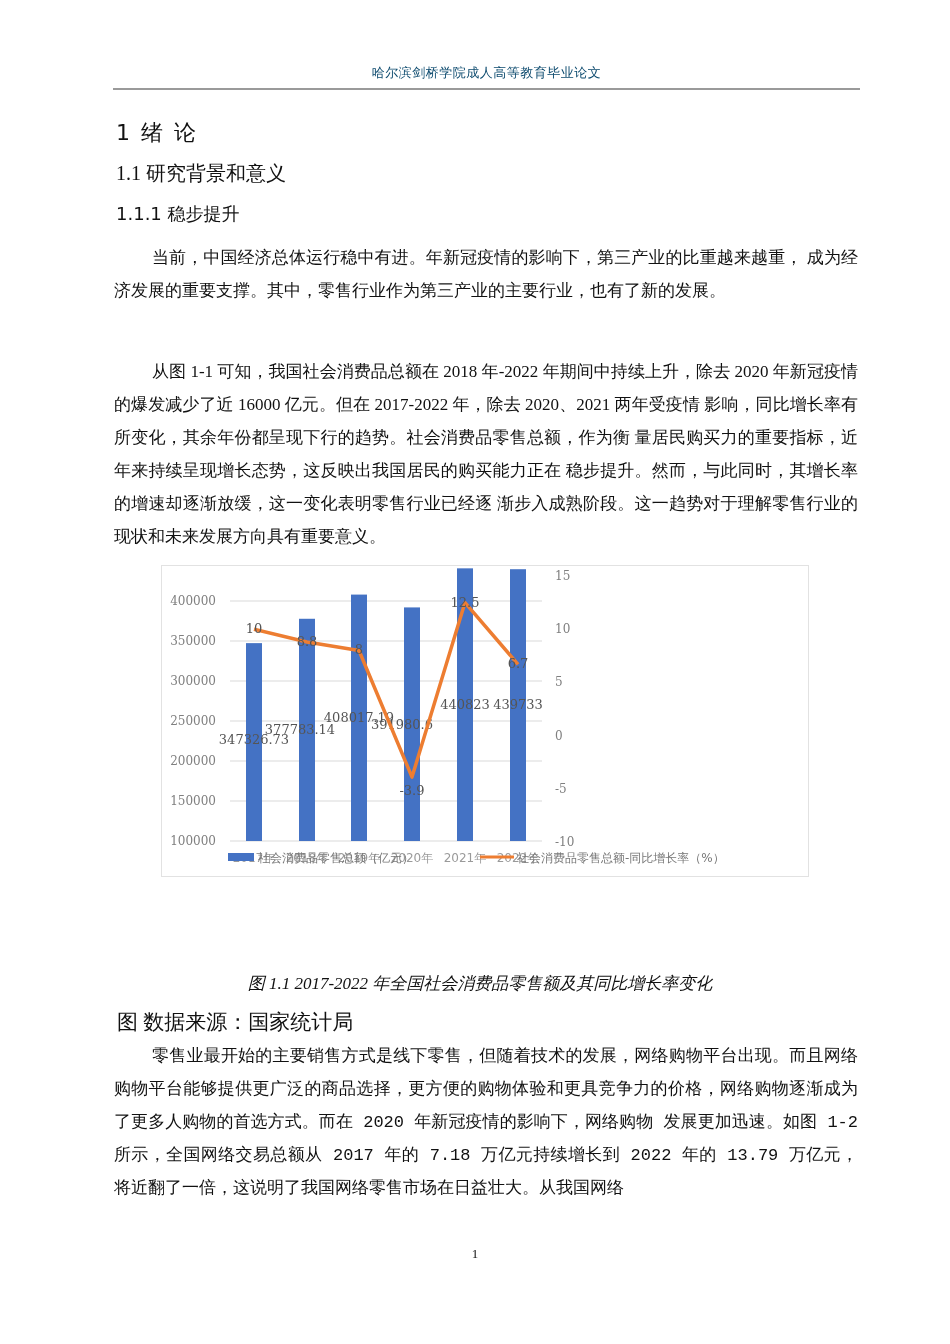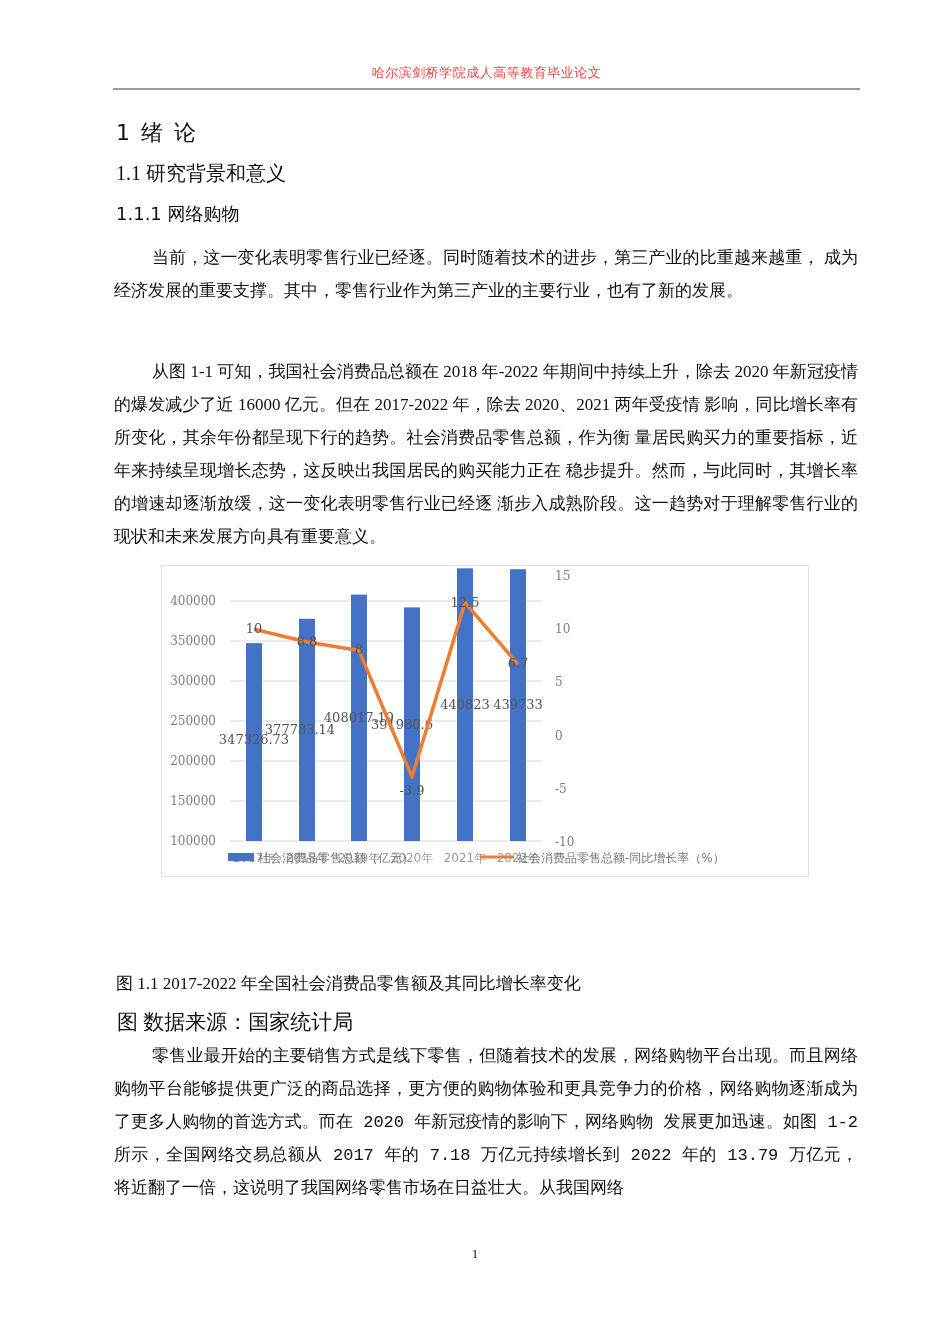--- a/index.html
+++ b/index.html
@@ -1,49 +1,49 @@
 <!DOCTYPE html>
 <html><head>
 <meta charset="utf-8">
 <style>
   html, body { margin: 0; padding: 0; background: #ffffff; }
   body { width: 950px; height: 1344px; position: relative; overflow: hidden;
          font-family: "Liberation Serif", "DejaVu Serif", serif; color: #111; }
   .page-header { position: absolute; left: 113px; top: 64px; width: 747px; text-align: center;
-                 font-size: 13px; color: #ef4444; letter-spacing: 0.5px; }
+                 font-size: 13px; color: #0c4a6e; letter-spacing: 0.5px; }
   .header-rule { position: absolute; left: 113px; top: 88px; width: 747px; height: 2px; background: #9a9a9a; }
   .h1 { position: absolute; left: 116px; top: 118px; font-family: "DejaVu Sans", sans-serif;
         font-size: 22px; letter-spacing: 2px; }
   .h2 { position: absolute; left: 116px; top: 160px; font-family: Liberation Serif, serif;
         font-size: 20px; }
   .h3 { position: absolute; left: 116px; top: 202px; font-family: "DejaVu Sans", sans-serif;
         font-size: 18px; }
   .para { position: absolute; left: 114px; width: 744px; font-size: 17px; line-height: 33px;
           text-indent: 38px; text-align: justify; }
   #p1 { top: 241px; }
   #p2 { top: 340px; margin-top: 15px; }
   #p3 { top: 1040px; font-family: Liberation Mono, monospace; }
   .chart-frame { position: absolute; left: 161px; top: 565px; width: 648px; height: 312px;
                  border: 1px solid #e2e2e2; box-sizing: border-box; background: #fff; }
   .chart-frame svg { position: absolute; left: 0; top: 0; }
-  .caption { position: absolute; left: 116px; width: 744px; top: 972px; text-align: left; font-size: 17px; }
+  .caption { position: absolute; left: 108px; width: 744px; top: 972px; text-align: center; font-size: 17px; font-style: italic; }
   .source { position: absolute; left: 117px; top: 1008px; font-size: 21px; }
   .page-num { position: absolute; left: 0; width: 950px; top: 1246px; text-align: center; font-size: 13px; }
 </style>
 </head>
 <body>
 
 <div class="page-header">哈尔滨剑桥学院成人高等教育毕业论文</div>
 <div class="header-rule"></div>
 
 <div class="h1">1 绪 论</div>
 <div class="h2">1.1 研究背景和意义</div>
-<div class="h3">1.1.1 网络购物</div>
+<div class="h3">1.1.1 稳步提升</div>
 
-<div class="para" id="p1">当前，这一变化表明零售行业已经逐。同时随着技术的进步，第三产业的比重越来越重， 成为经济发展的重要支撑。其中，零售行业作为第三产业的主要行业，也有了新的发展。</div>
+<div class="para" id="p1">当前，中国经济总体运行稳中有进。年新冠疫情的影响下，第三产业的比重越来越重， 成为经济发展的重要支撑。其中，零售行业作为第三产业的主要行业，也有了新的发展。</div>
 <div class="para" id="p2">从图 1-1 可知，我国社会消费品总额在 2018 年-2022 年期间中持续上升，除去 2020 年新冠疫情的爆发减少了近 16000 亿元。但在 2017-2022 年，除去 2020、2021 两年受疫情 影响，同比增长率有所变化，其余年份都呈现下行的趋势。社会消费品零售总额，作为衡 量居民购买力的重要指标，近年来持续呈现增长态势，这反映出我国居民的购买能力正在 稳步提升。然而，与此同时，其增长率的增速却逐渐放缓，这一变化表明零售行业已经逐 渐步入成熟阶段。这一趋势对于理解零售行业的现状和未来发展方向具有重要意义。</div>
 
 <div class="chart-frame">
   <svg id="chart-svg" width="648" height="312">
       <line x1="68" x2="380" y1="275" y2="275" stroke="#d9d9d9" stroke-width="1"></line>
       <text x="54" y="279" text-anchor="end" font-size="12" fill="#7f7f7f" font-family="DejaVu Serif, serif">100000</text>
       <line x1="68" x2="380" y1="235" y2="235" stroke="#d9d9d9" stroke-width="1"></line>
       <text x="54" y="239" text-anchor="end" font-size="12" fill="#7f7f7f" font-family="DejaVu Serif, serif">150000</text>
       <line x1="68" x2="380" y1="195" y2="195" stroke="#d9d9d9" stroke-width="1"></line>
       <text x="54" y="199" text-anchor="end" font-size="12" fill="#7f7f7f" font-family="DejaVu Serif, serif">200000</text>

